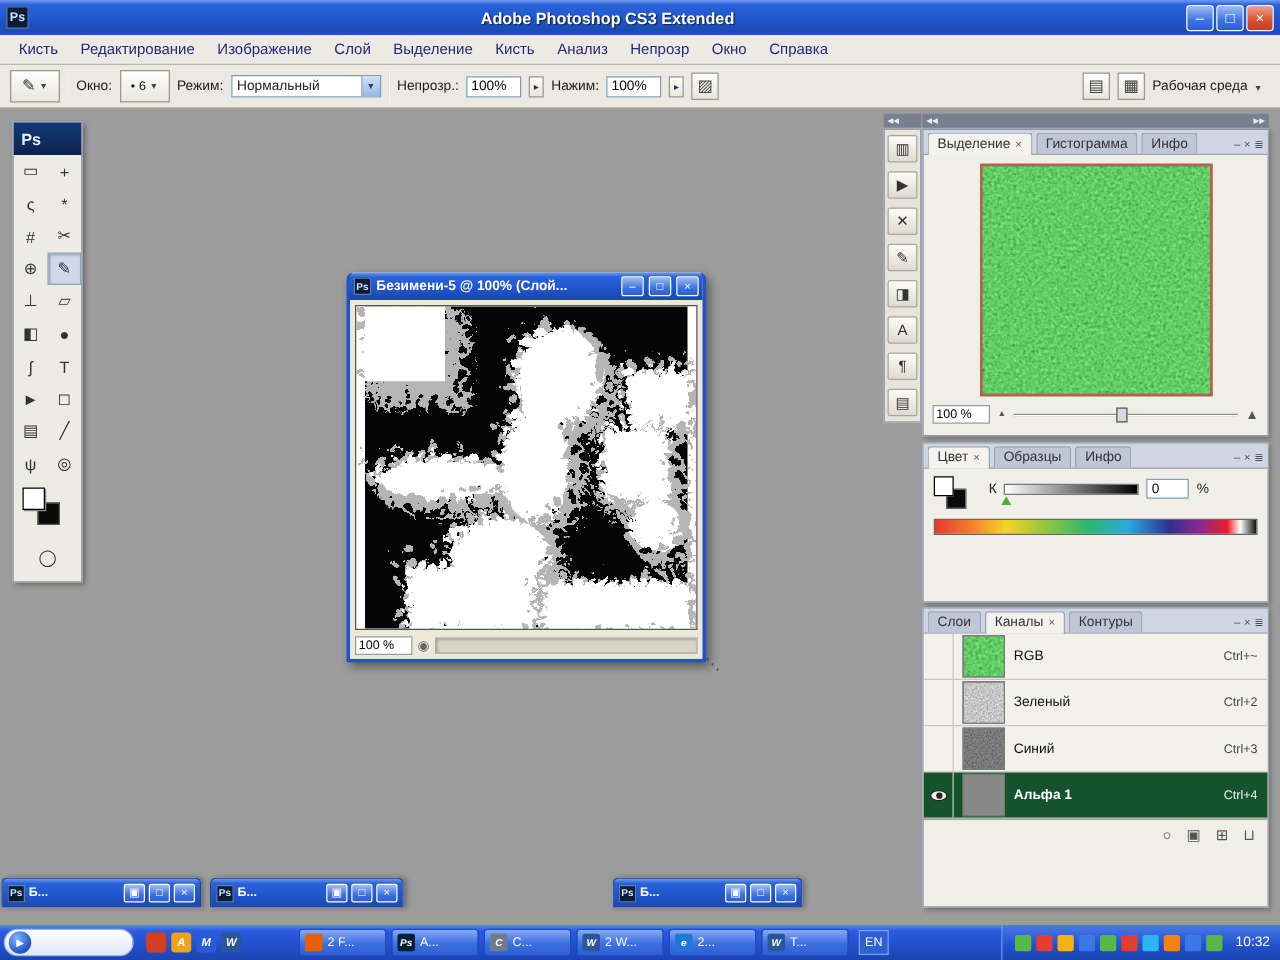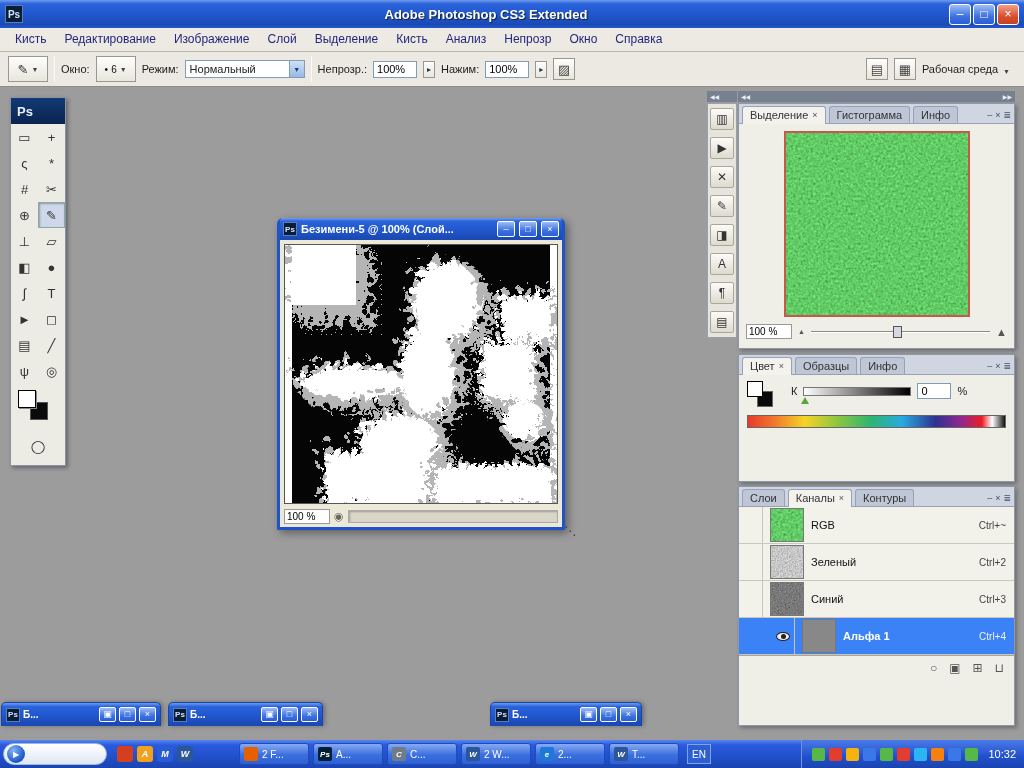--- a/index.html
+++ b/index.html
@@ -115,21 +115,21 @@
 
   
   .chrows{background:#f2f1ea;}
   .chrow{height:37px;display:flex;align-items:center;border-bottom:1px solid #c9c7bd;}
   .eyecell{width:24px;align-self:stretch;border-right:1px solid #c9c7bd;display:flex;align-items:center;justify-content:center;}
   .eye{width:14px;height:9px;border:1px solid #222;border-radius:50%;position:relative;background:#eee;}
   .eye::after{content:"";position:absolute;left:4px;top:1.5px;width:5px;height:5px;border-radius:50%;background:#222;}
   .chthumb{width:34px;height:34px;border:1px solid #777;margin:0 7px;background:#888;overflow:hidden;flex:0 0 auto;}
   .chname{flex:1;font-size:11px;color:#111;}
   .chkey{font-size:10px;color:#444;margin-right:8px;text-align:right;}
-  .chrow.sel{background:#3b82f6;padding-left:32px;}
+  .chrow.sel{background:#14532d;}
   .chrow.sel .chname{color:#fff;font-weight:bold;}
   .chrow.sel .chkey{color:#f2f2f2;}
   .chfoot{height:24px;border-top:1px solid #a7a49a;display:flex;align-items:center;justify-content:flex-end;gap:12px;padding-right:10px;
     color:#555;font-size:12px;}
   .checker{width:100%;height:100%;background:repeating-conic-gradient(#141414 0% 25%,#f2f2f2 0% 50%);background-size:16px 16px;}
 
   
   .miniwin{position:absolute;top:702px;height:24px;border:1px solid #1845a8;border-bottom:none;border-radius:5px 5px 0 0;
     background:linear-gradient(180deg,#6f9bef 0%,#2a62da 16%,#2158cf 52%,#1b4ab4 90%);
     display:flex;align-items:center;gap:3px;padding:0 4px;box-shadow:2px 0 4px rgba(0,0,0,.3);}

